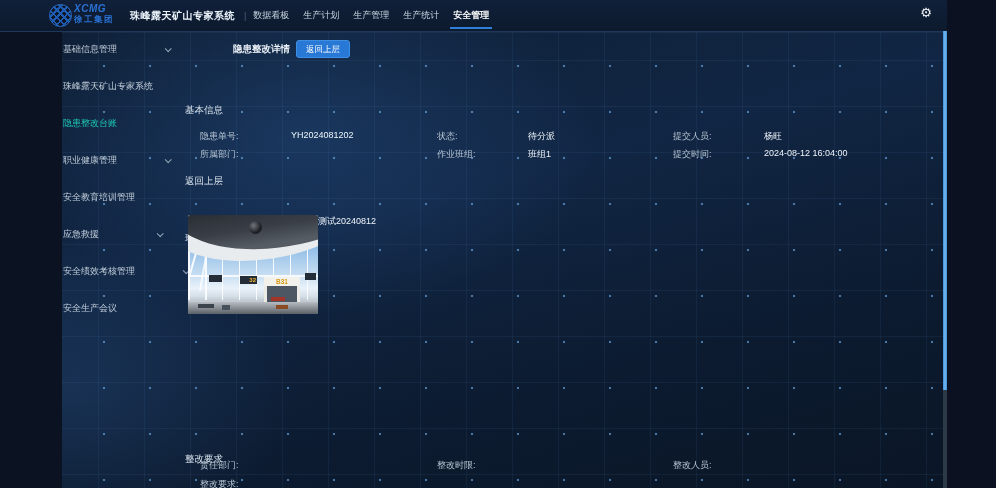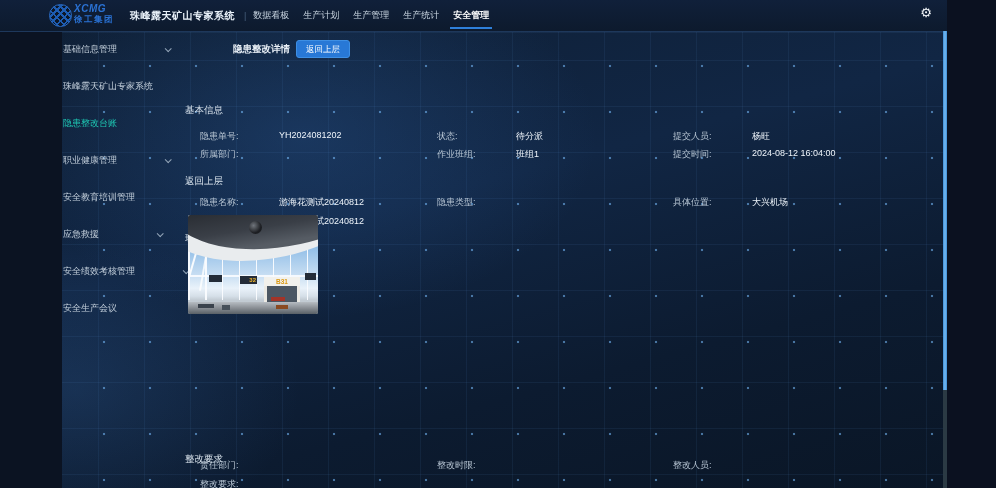--- a/index.html
+++ b/index.html
@@ -50,23 +50,23 @@
   .chev { width:5px; height:5px; border-right:1px solid #93a5b8; border-bottom:1px solid #93a5b8; transform:rotate(45deg) translateY(-1px); flex:none; margin-left:4px; }
 
   
   .content { position:absolute; left:170px; top:32px; width:775px; height:456px; font-size:9px; }
   .page-head { position:absolute; top:8px; left:15px; display:flex; align-items:center; gap:6px; }
   .page-title { font-size:9.5px; color:#e8eff6; font-weight:bold;padding-left:48px; }
   .btn-back { background:#2878d6; border:1px solid #3e8fe4; color:#fff; font-size:8.5px;
     padding:3px 9px; border-radius:3px; cursor:pointer; line-height:1.2; font-family:inherit; }
   .sec-title { position:absolute; left:15px; font-size:9.5px; color:#dbe5ee; }
   .row { position:absolute; left:30px; right:0; display:grid; grid-template-columns:237px 236px 1fr; }
-  .field { display:flex; white-space:nowrap; }
+  .field { display:flex; white-space:nowrap;gap:44px; }
   .field .lb { width:47px; flex:none; color:#b7c5d3; }
-  .field .vl { color:#eef4fa;margin-left:32px; }
+  .field .vl { color:#eef4fa; }
 
   
   .photo { position:absolute; left:18px; top:183px; width:130px; height:99px; border-radius:2px; overflow:hidden; cursor:pointer;
     background:linear-gradient(180deg,#5f9bd0 0%,#8cbbe6 30%,#c6ddf2 60%,#e9f2fa 74%,#d5dfe8 82%,#c2cbd3 86%); }
   .ph-windows { position:absolute; left:0; right:0; top:34px; height:51px;
     background:repeating-linear-gradient(90deg, rgba(250,252,255,.95) 0 1.5px, transparent 1.5px 17px); }
   .ph-windows::after { content:""; position:absolute; left:0; right:0; top:26px; height:1.5px; background:rgba(250,252,255,.9); }
   .ph-diag1 { position:absolute; left:3px; top:28px; width:2px; height:48px; background:rgba(255,255,255,.9); transform:rotate(16deg); }
   .ph-diag2 { position:absolute; left:15px; top:30px; width:2px; height:46px; background:rgba(255,255,255,.8); transform:rotate(10deg); }
   .ph-band { position:absolute; top:-64px; left:-30px; width:215px; height:108px; background:#e9ecee; border-radius:50%; transform:rotate(-9deg); }
@@ -184,34 +184,20 @@
           <span class="lb">作业班组:</span>
           <span class="vl">班组1</span>
         </div>
         <div class="field">
           <span class="lb">提交时间:</span>
           <span class="vl">2024-08-12 16:04:00</span>
         </div>
       </div>
 
       <div class="sec-title" style="top:112px; top:143px">返回上层</div>
-      <div class="row" style="top:164px">
-        <div class="field">
-          <span class="lb">隐患名称:</span>
-          <span class="vl">游海花测试20240812</span>
-        </div>
-        <div class="field">
-          <span class="lb">隐患类型:</span>
-          <span class="vl"></span>
-        </div>
-        <div class="field">
-          <span class="lb">具体位置:</span>
-          <span class="vl">大兴机场</span>
-        </div>
-      </div>
       <div class="row" style="top:183px">
         <div class="field">
           <span class="lb">隐患描述:</span>
           <span class="vl">游海花测试20240812</span>
         </div>
       </div>
 
       <div class="sec-title" style="top:200px">现场照片</div>
       <div class="photo">
         <span class="ph-diag1"></span>

